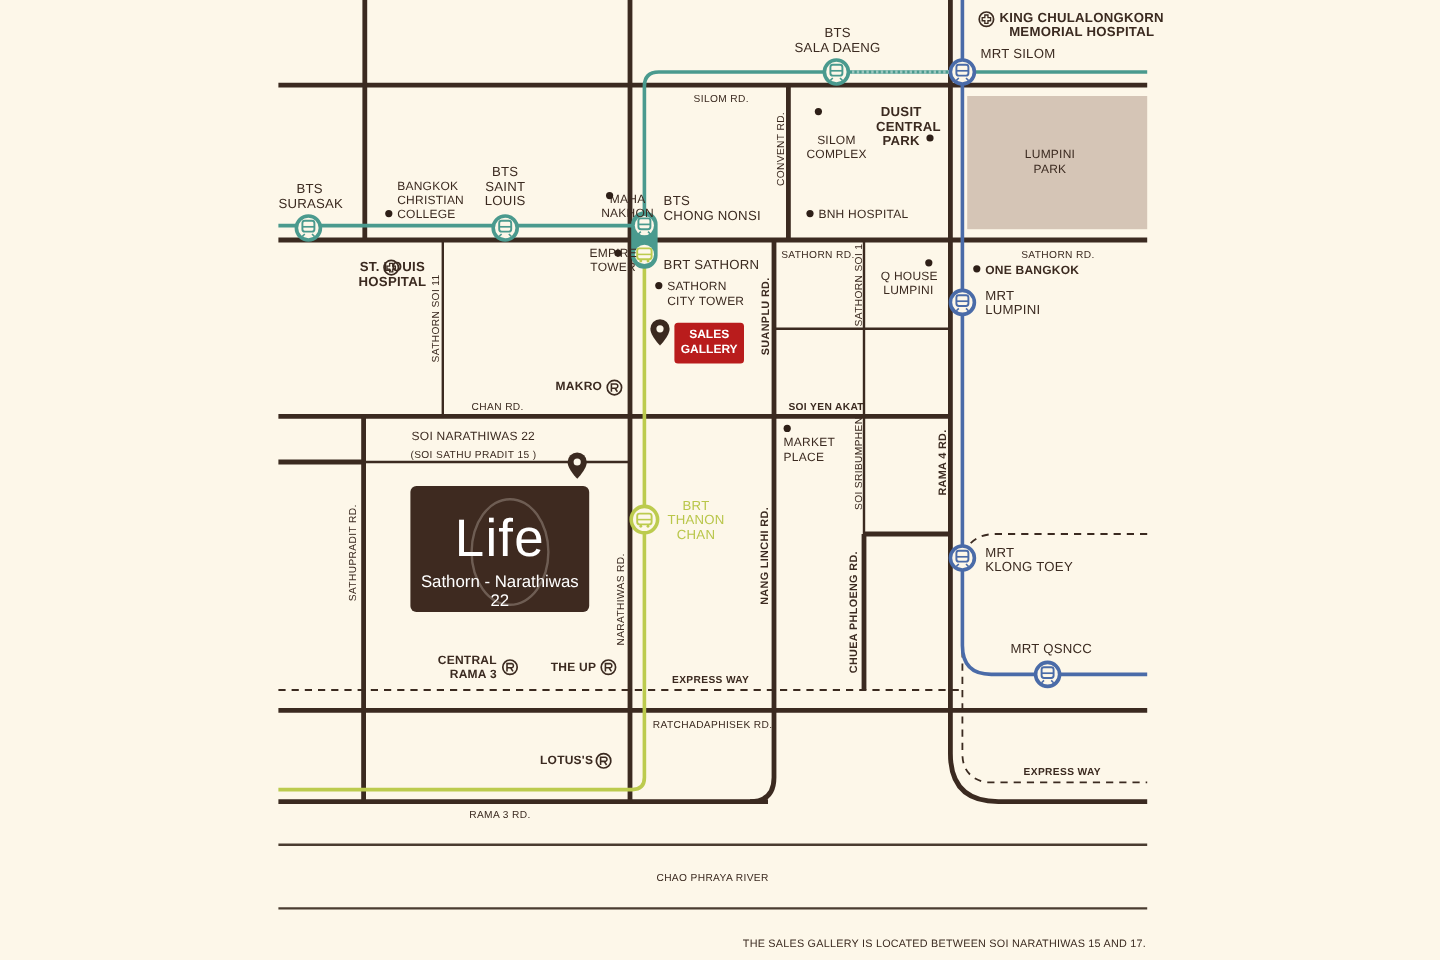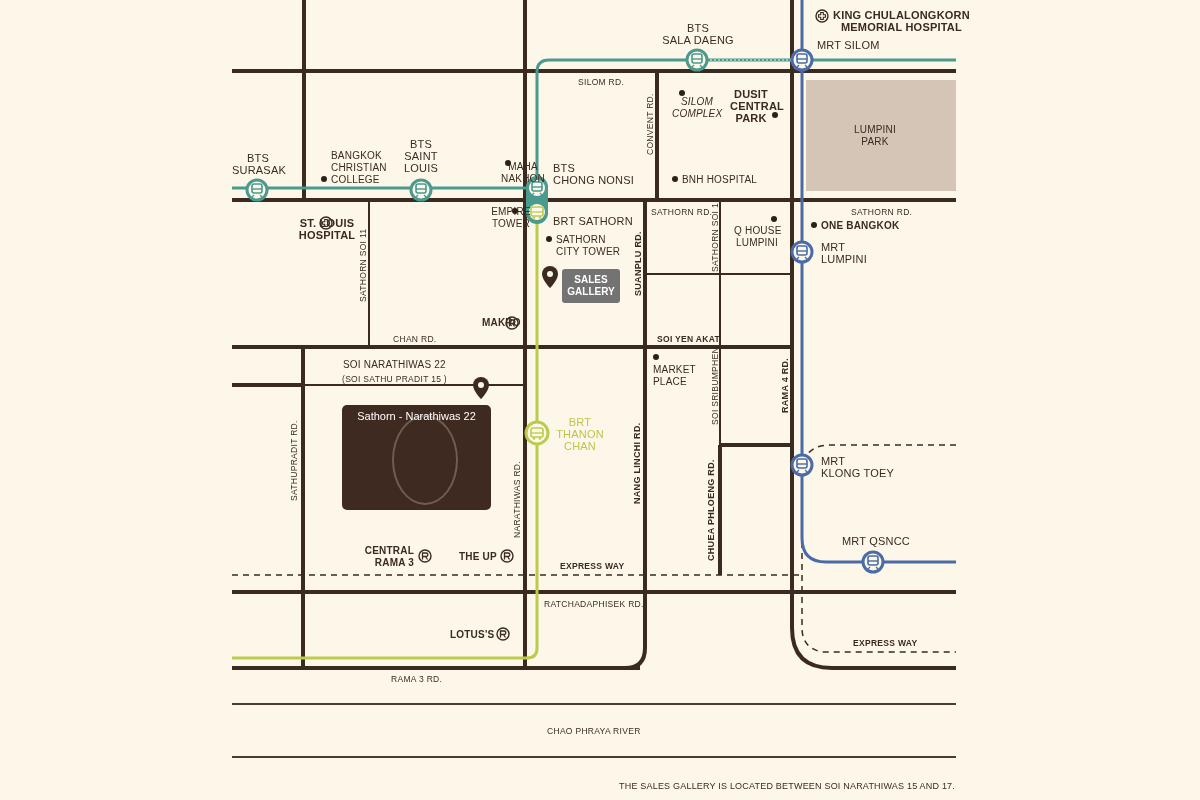--- a/index.html
+++ b/index.html
@@ -7,25 +7,25 @@
   #map{position:absolute;left:0;top:0;width:1200px;height:800px;}
   .lbl{position:absolute;font-size:10px;line-height:12px;letter-spacing:0.2px;color:#3b2a20;white-space:nowrap;}
   .lbl.b{font-weight:bold;font-size:11px;line-height:12px;}
   .lbl.st{font-size:11px;line-height:12px;}
   .lbl.road{font-size:8.5px;letter-spacing:0.3px;}
   .lbl.vert{transform-origin:left top;transform:rotate(-90deg);}
   .lbl.c{text-align:center;}
   .lbl.r{text-align:right;}
   .brt-lbl{color:#b9c64a;}
   .dot::before{content:"";display:inline-block;width:6px;height:6px;border-radius:50%;background:#2e1f17;margin-right:4px;vertical-align:1px;}
-  .sales{position:absolute;left:562px;top:269px;width:58px;height:34px;background:#737373;border-radius:3px;color:#fff;font-weight:bold;font-size:10px;line-height:12px;text-align:center;padding-top:5px;box-sizing:border-box;}
+  .sales{position:absolute;left:562px;top:269px;width:58px;height:34px;background:#b91c1c;border-radius:3px;color:#fff;font-weight:bold;font-size:10px;line-height:12px;text-align:center;padding-top:5px;box-sizing:border-box;}
   .life{position:absolute;left:342px;top:405px;width:149px;height:105px;background:#3e2a20;border-radius:5px;color:#fff;text-align:center;overflow:hidden;}
   .life .swirl{position:absolute;left:50px;top:10px;width:62px;height:86px;border:2px solid #7a6a60;border-radius:50%;opacity:0.8;}
   .life .logo{position:relative;font-size:44px;line-height:44px;margin-top:22px;font-weight:normal;letter-spacing:1px;}
-  .life .sub{position:relative;font-size:11px;margin-top:5px;}
+  .life .sub{position:relative;font-size:14px;margin-top:5px;}
   .foot{position:absolute;right:245px;top:781px;font-size:9px;color:#3b2a20;letter-spacing:0.2px;}
 </style>
 </head>
 <body>
 
 <svg id="map" width="1200" height="800" viewBox="0 0 1200 800" xmlns="http://www.w3.org/2000/svg">
   <defs>
     <g id="train">
       <rect x="-5" y="-6" width="10" height="9" rx="2" fill="none" stroke="currentColor" stroke-width="1.6"></rect>
       <line x1="-5" y1="-1" x2="5" y2="-1" stroke="currentColor" stroke-width="1.4"></line>
@@ -202,21 +202,21 @@
 <div class="lbl c" style="left:460px;top:161px;width:44px;margin-left:41px;">
     <div>MAHA</div>
     <div>NAKHON</div>
   </div>
 <svg style="position:absolute;left:504px;top:159px" width="8" height="8">
     <circle cx="4" cy="4" r="3" fill="#2e1f17"></circle>
   </svg>
 <svg style="position:absolute;left:678px;top:89px" width="8" height="8">
     <circle cx="4" cy="4" r="3" fill="#2e1f17"></circle>
   </svg>
-<div class="lbl c" style="left:672px;top:96px;width:50px;font-style:italic;">
+<div class="lbl c" style="left:672px;top:112px;width:50px;">
     <div>SILOM</div>
     <div>COMPLEX</div>
   </div>
 <div class="lbl b c" style="left:730px;top:88px;width:42px;">
     <div>DUSIT</div>
     <div>CENTRAL</div>
     <div>PARK</div>
   </div>
 <svg style="position:absolute;left:771px;top:111px" width="8" height="8">
     <circle cx="4" cy="4" r="3" fill="#2e1f17"></circle>
@@ -242,41 +242,42 @@
     <div style="margin-left:10px;">CITY TOWER</div>
   </div>
 <svg style="position:absolute;left:770px;top:215px" width="8" height="8">
     <circle cx="4" cy="4" r="3" fill="#2e1f17"></circle>
   </svg>
 <div class="lbl c" style="left:734px;top:225px;width:46px;">
     <div>Q HOUSE</div>
     <div>LUMPINI</div>
   </div>
 <div class="lbl b dot" style="left:811px;top:220px;font-size:10px;">ONE BANGKOK</div>
-<div class="lbl b" style="left:482px;top:317px;font-size:10px;">MAKRO</div>
+<div class="lbl b" style="left:463px;top:317px;font-size:10px;">MAKRO</div>
 <svg style="position:absolute;left:652px;top:353px" width="8" height="8">
     <circle cx="4" cy="4" r="3" fill="#2e1f17"></circle>
   </svg>
 <div class="lbl" style="left:653px;top:364px;">
     <div>MARKET</div>
     <div>PLACE</div>
   </div>
 <div class="lbl b r" style="left:360px;top:545px;width:54px;font-size:10px;">
     <div>CENTRAL</div>
     <div>RAMA 3</div>
   </div>
 <div class="lbl b" style="left:459px;top:551px;font-size:10px;">THE UP</div>
 <div class="lbl b" style="left:450px;top:629px;font-size:10px;">LOTUS'S</div>
 
 <div class="sales">
     <div>SALES</div>
     <div>GALLERY</div>
   </div>
 <div class="life">
   <div class="swirl"></div>
+  <div class="logo">Life</div>
   <div class="sub">Sathorn - Narathiwas 22</div>
 </div>
 
 <div class="lbl road" style="left:578px;top:76px;">SILOM RD.</div>
 <div class="lbl road vert" style="left:644px;top:155px;">CONVENT RD.</div>
 <div class="lbl road" style="left:651px;top:206px;">SATHORN RD.</div>
 <div class="lbl road vert" style="left:709px;top:272px;">SATHORN SOI 1</div>
 <div class="lbl road vert" style="left:357px;top:302px;">SATHORN  SOI 11</div>
 <div class="lbl road" style="left:851px;top:206px;">SATHORN RD.</div>
 <div class="lbl road b vert" style="left:632px;top:296px;font-size:9px;">SUANPLU RD.</div>

